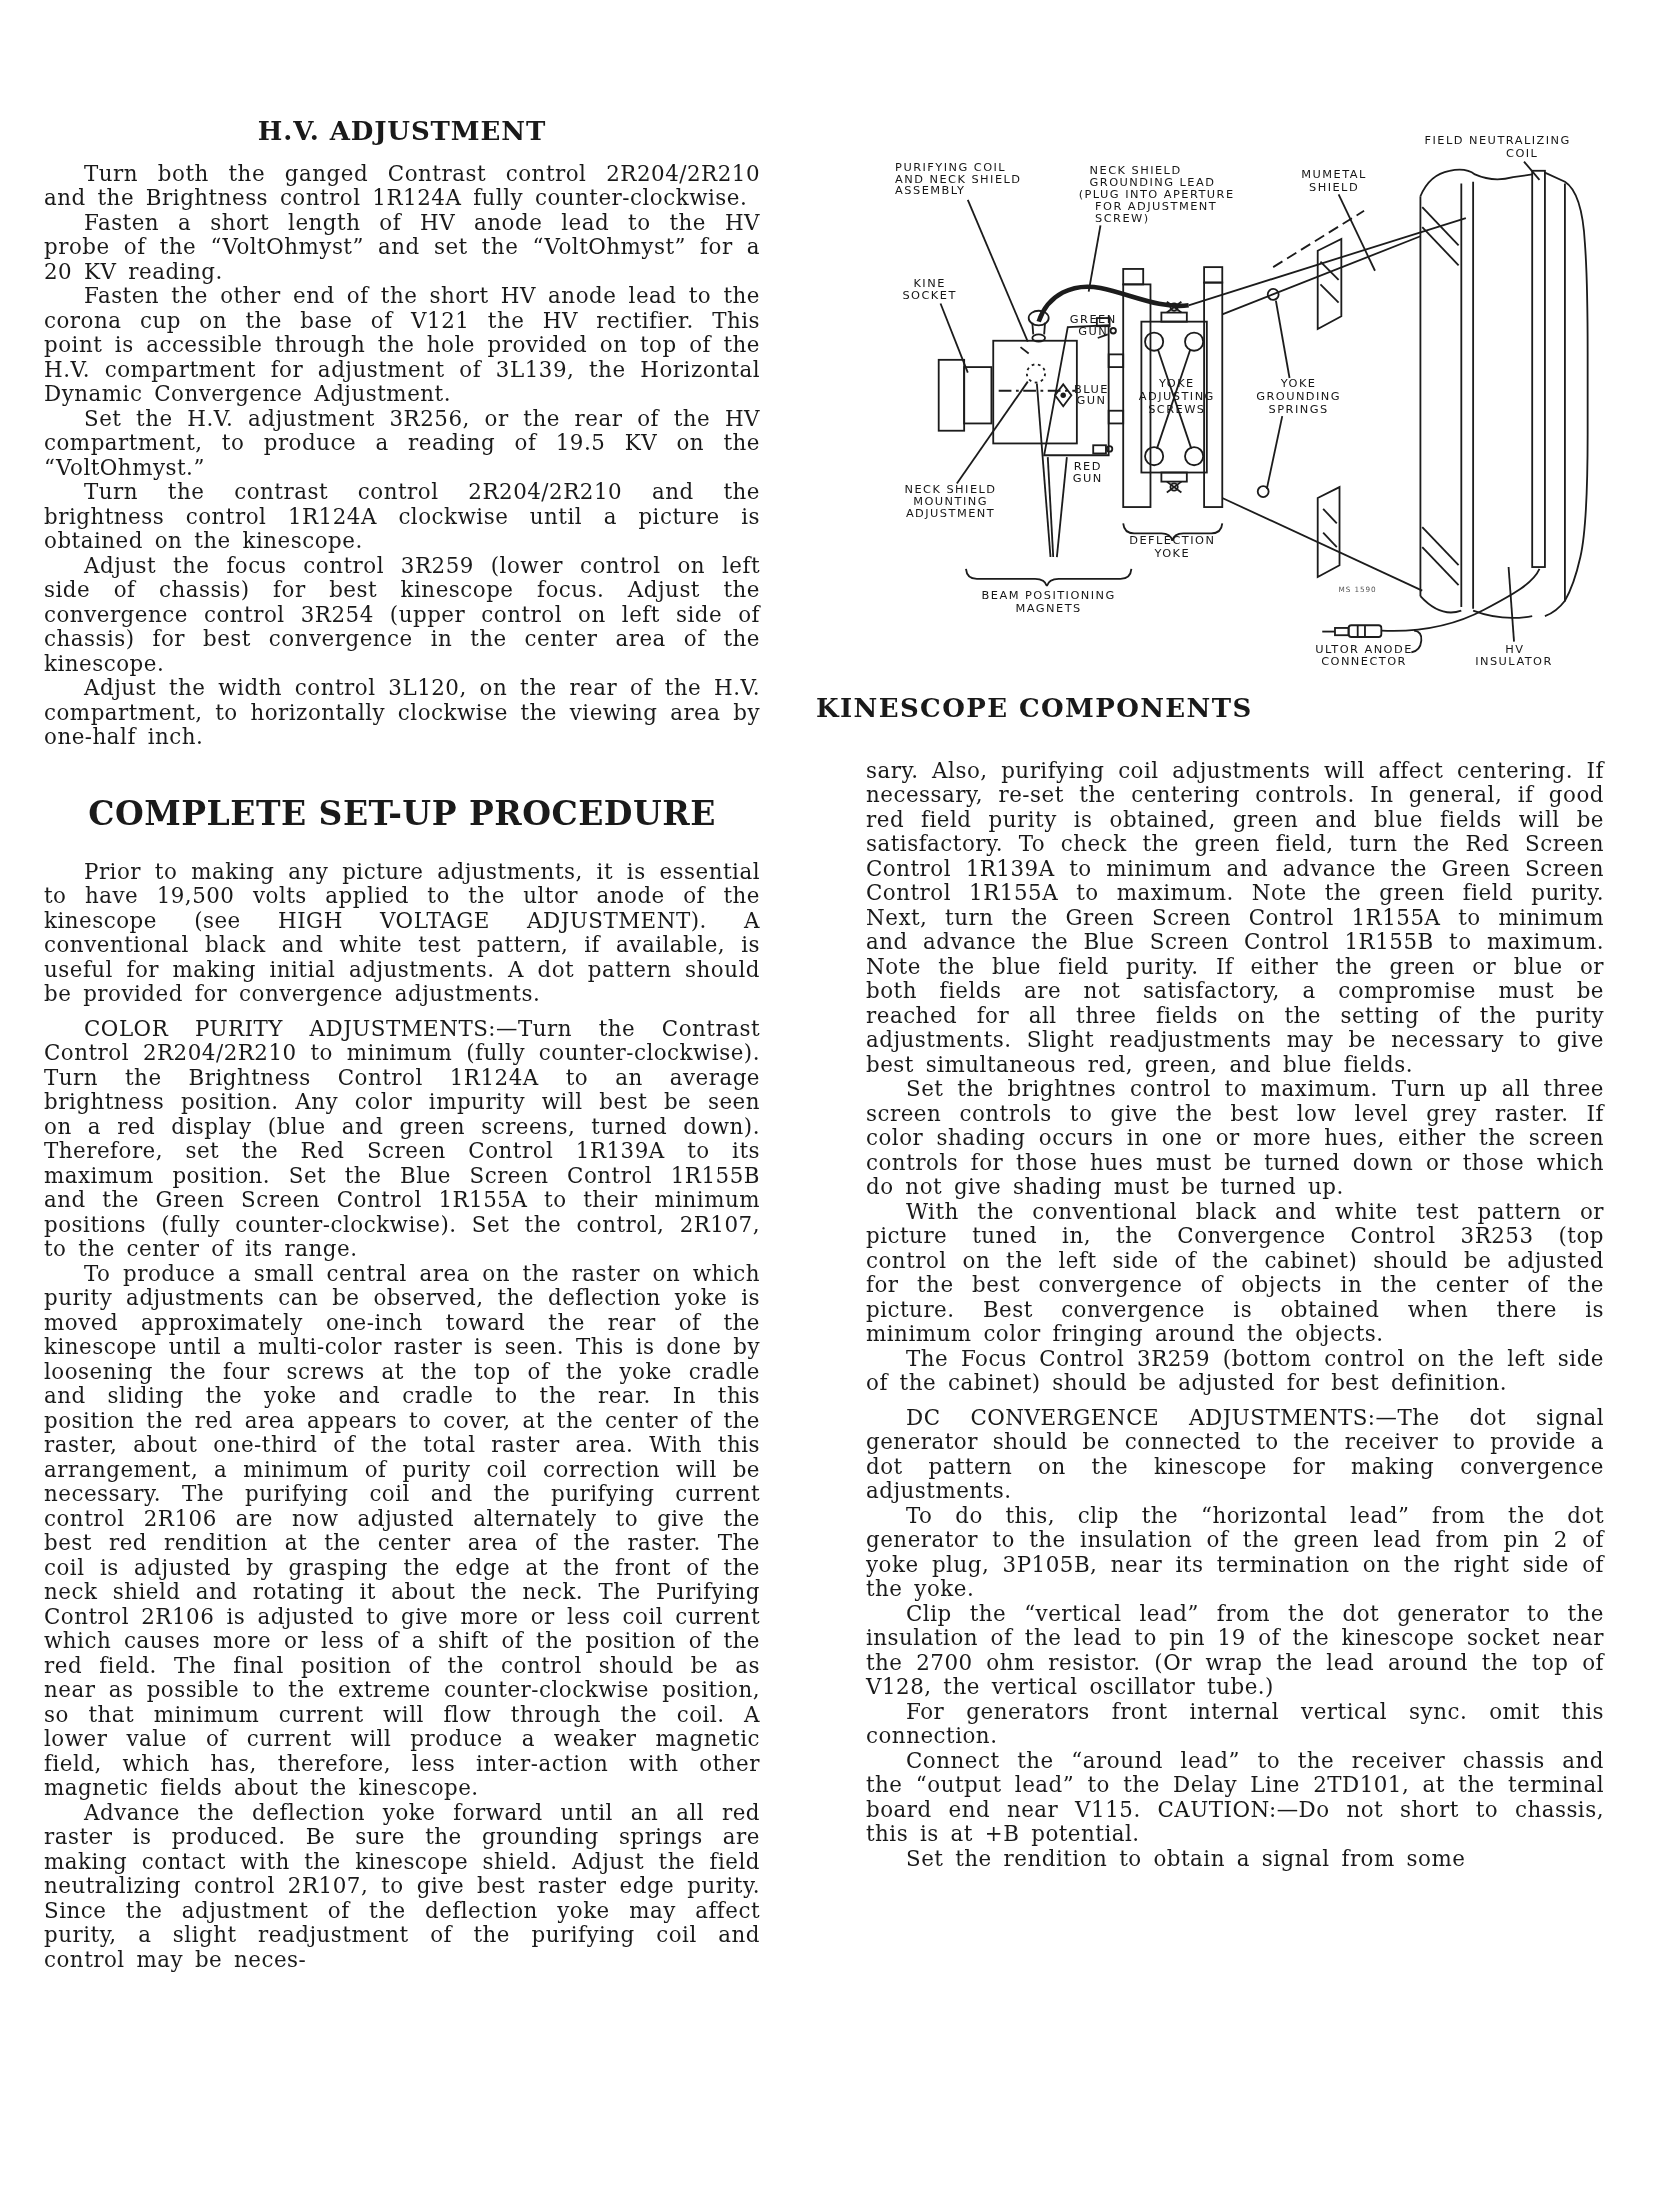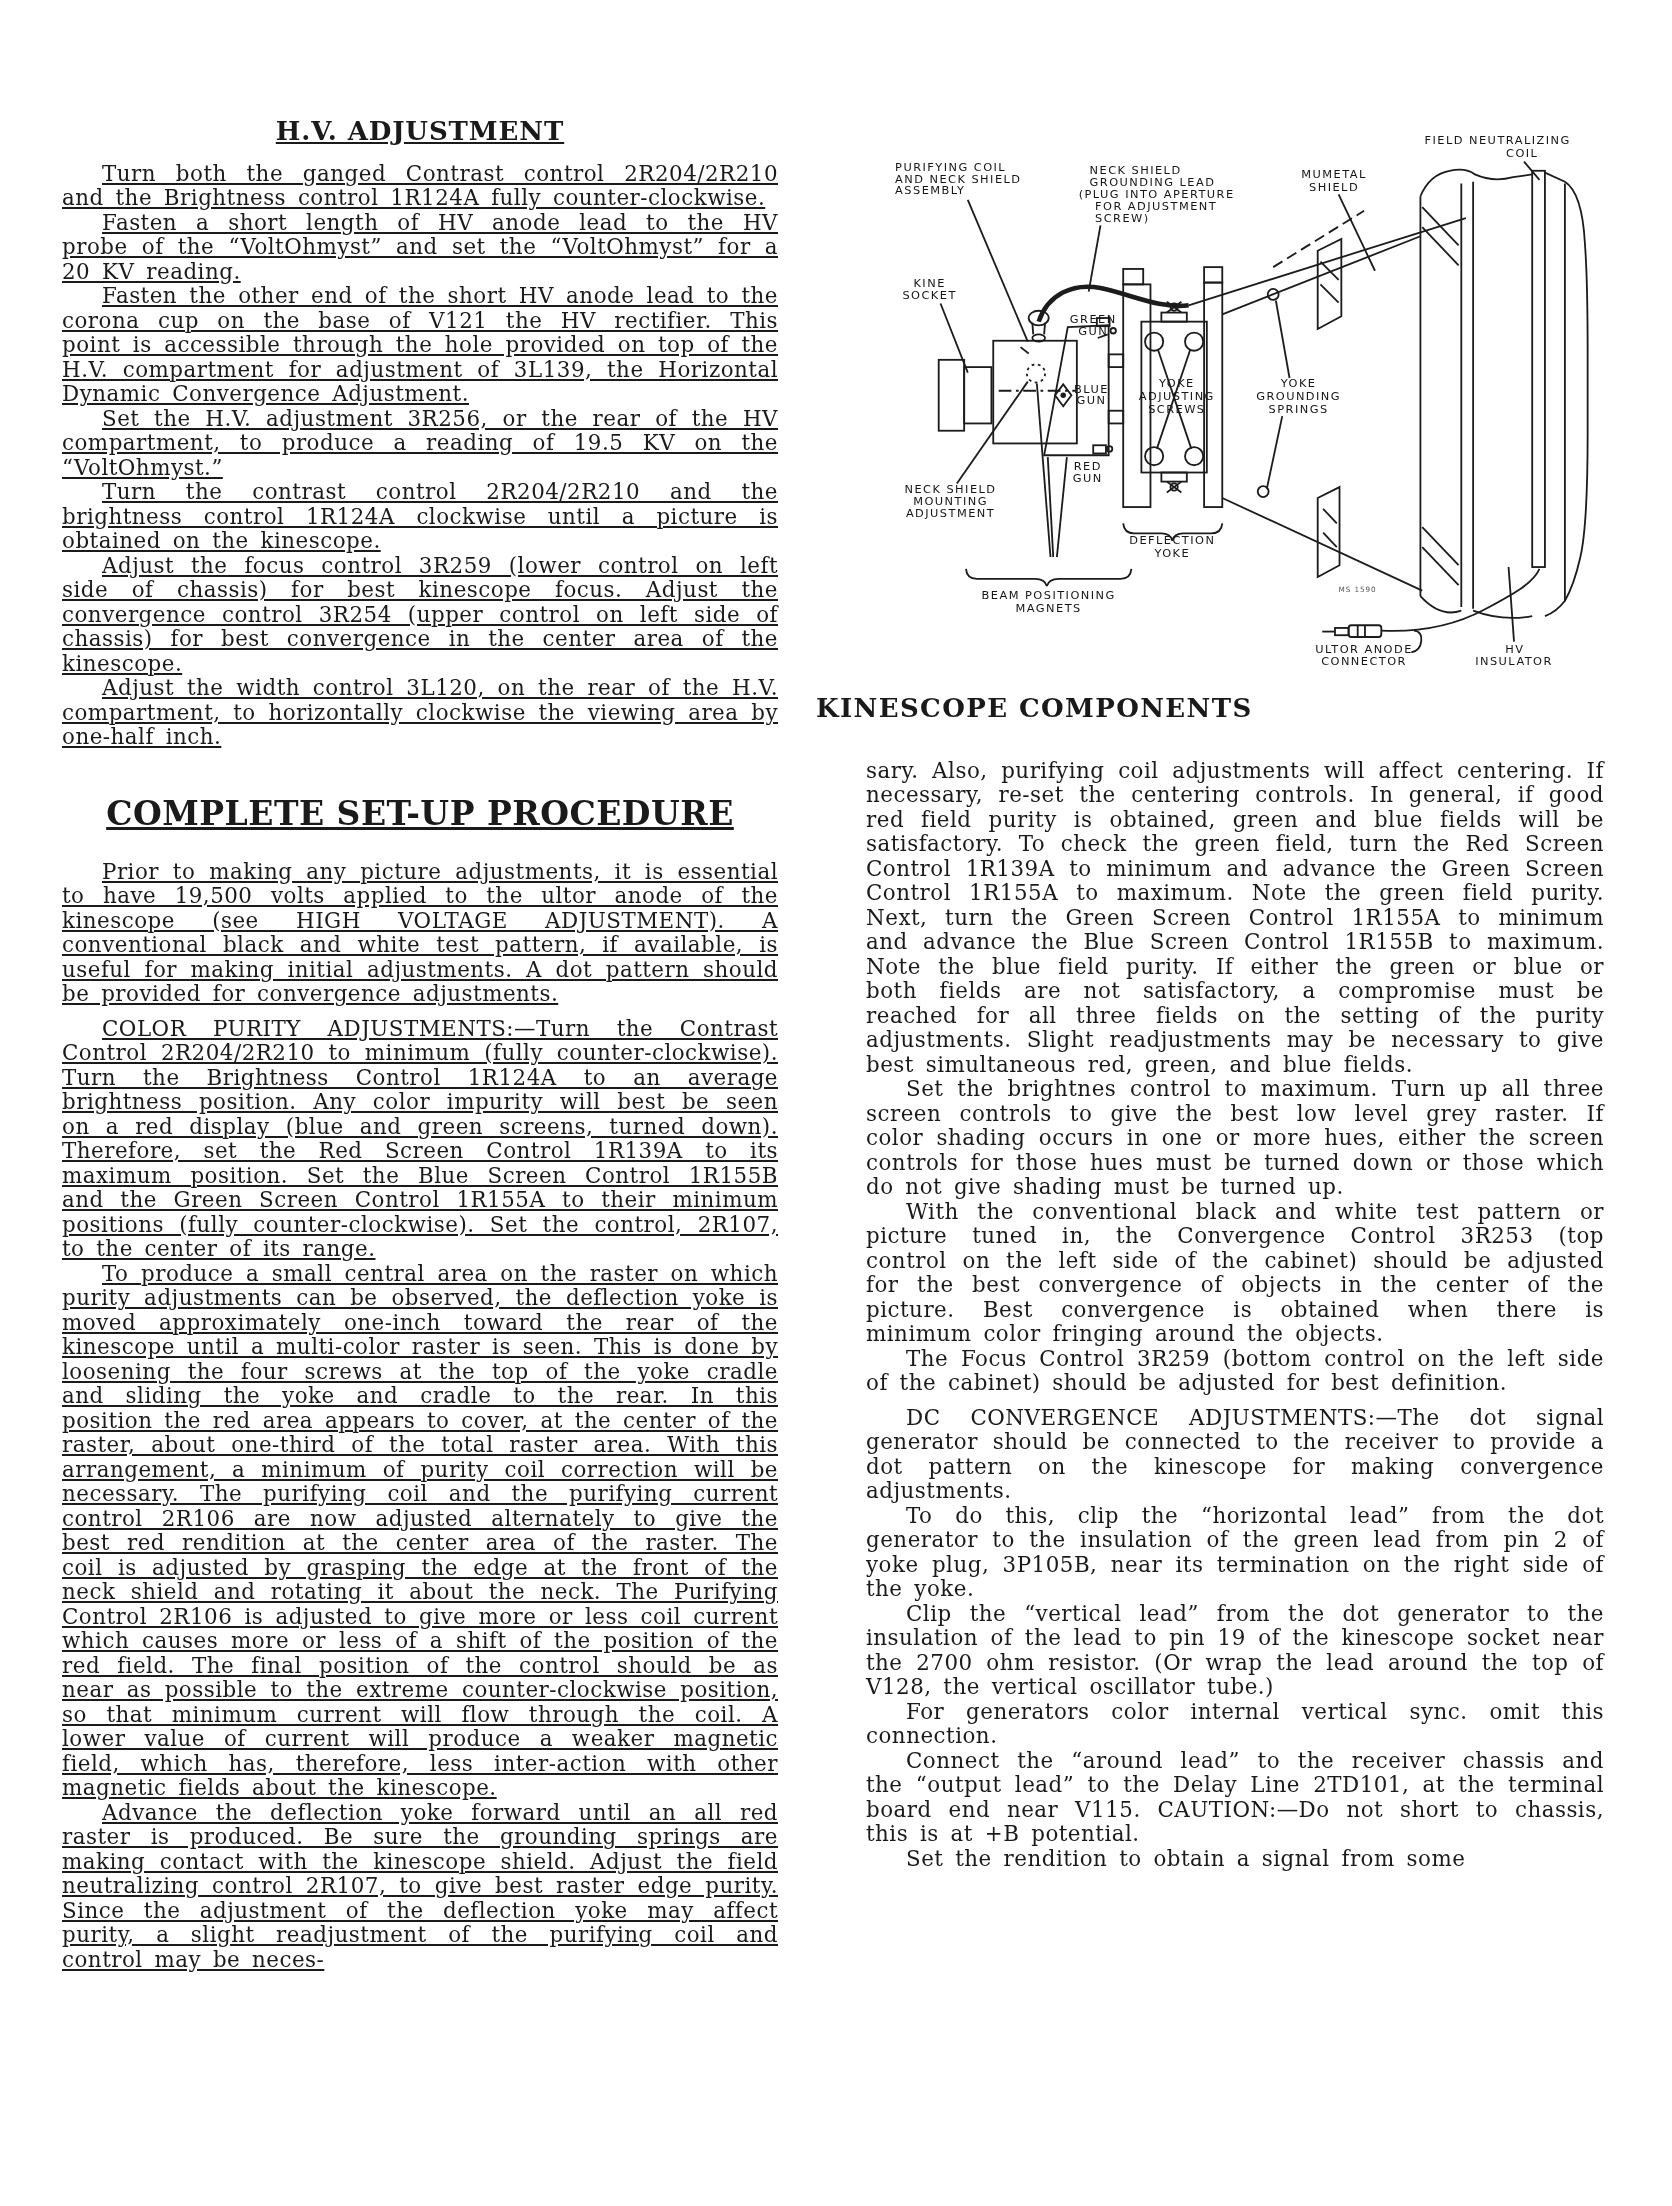--- a/index.html
+++ b/index.html
@@ -5,21 +5,21 @@
   html,body{margin:0;padding:0;background:#e8e8e4;}
   .page{
     position:relative;
     width:1673px;height:2207px;
     background:#ffffff;
     font-family:"DejaVu Serif", serif;
     color:#1a1a1a;
     overflow:hidden;
   }
   .col{position:absolute;top:116px;}
-  .col-left{left:62px;width:716px;text-decoration:underline;}
+  .col-left{left:44px;width:716px;}
   .col-right{left:866px;width:738px;}
   .col p{
     margin:0;
     font-size:21.4px;
     line-height:24.5px;
     text-align:justify;
     text-indent:40px;
     word-spacing:4.5px;
     letter-spacing:0.5px;
   }
@@ -253,20 +253,20 @@
     <div class="diagram-caption">KINESCOPE COMPONENTS</div>
 
     <div class="rc-text">
       <p class="noindent">sary. Also, purifying coil adjustments will affect centering. If necessary, re-set the centering controls. In general, if good red field purity is obtained, green and blue fields will be satisfactory. To check the green field, turn the Red Screen Control 1R139A to minimum and advance the Green Screen Control 1R155A to maximum. Note the green field purity. Next, turn the Green Screen Control 1R155A to minimum and advance the Blue Screen Control 1R155B to maximum. Note the blue field purity. If either the green or blue or both fields are not satisfactory, a compromise must be reached for all three fields on the setting of the purity adjustments. Slight readjustments may be necessary to give best simultaneous red, green, and blue fields.</p>
       <p>Set the brightnes control to maximum. Turn up all three screen controls to give the best low level grey raster. If color shading occurs in one or more hues, either the screen controls for those hues must be turned down or those which do not give shading must be turned up.</p>
       <p>With the conventional black and white test pattern or picture tuned in, the Convergence Control 3R253 (top control on the left side of the cabinet) should be adjusted for the best convergence of objects in the center of the picture. Best convergence is obtained when there is minimum color fringing around the objects.</p>
       <p>The Focus Control 3R259 (bottom control on the left side of the cabinet) should be adjusted for best definition.</p>
       <p class="gap">DC CONVERGENCE ADJUSTMENTS:—The dot signal generator should be connected to the receiver to provide a dot pattern on the kinescope for making convergence adjustments.</p>
       <p>To do this, clip the “horizontal lead” from the dot generator to the insulation of the green lead from pin 2 of yoke plug, 3P105B, near its termination on the right side of the yoke.</p>
       <p>Clip the “vertical lead” from the dot generator to the insulation of the lead to pin 19 of the kinescope socket near the 2700 ohm resistor. (Or wrap the lead around the top of V128, the vertical oscillator tube.)</p>
-      <p>For generators color internal vertical sync. omit this connection.</p>
+      <p>For generators front internal vertical sync. omit this connection.</p>
       <p>Connect the “around lead” to the receiver chassis and the “output lead” to the Delay Line 2TD101, at the terminal board end near V115. CAUTION:—Do not short to chassis, this is at +B potential.</p>
       <p>Set the rendition to obtain a signal from some</p>
     </div>
   </div>
 
 </div>
 
 
 </body></html>

